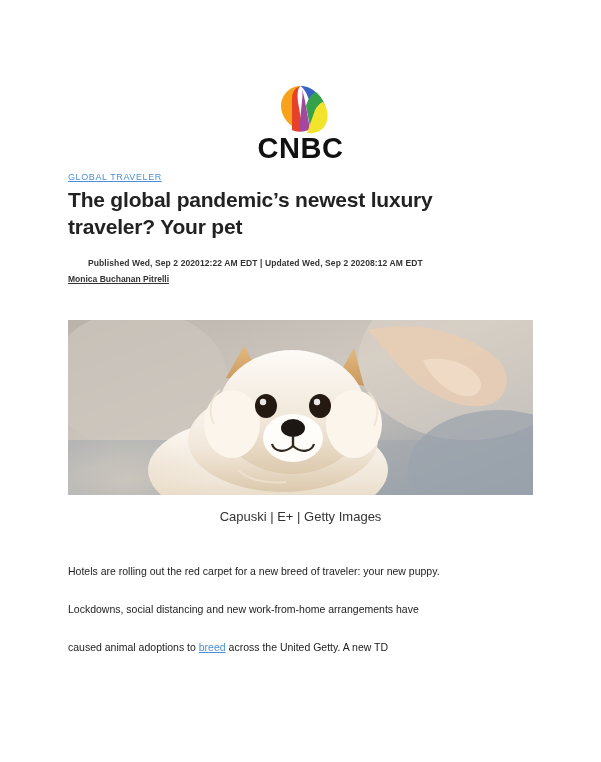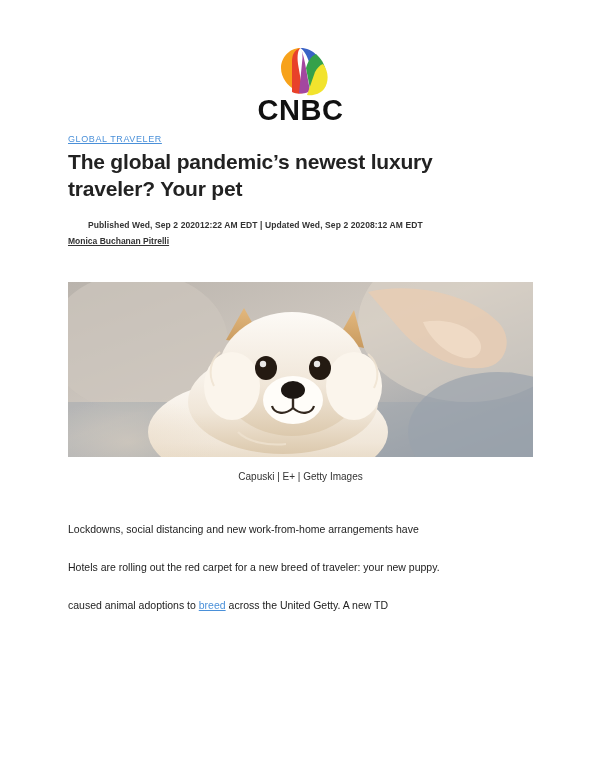--- a/index.html
+++ b/index.html
@@ -17,21 +17,21 @@
 
   .page {
     position: relative;
     width: 601px;
     height: 762px;
     background: #ffffff;
   }
 
   
   .logo-wrap {
-    padding-top: 42px;
+    padding-top: 80px;
     display: flex;
     justify-content: center;
   }
   .logo {
     width: 115px;
   }
 
   
   .article {
     padding: 0 68px;
@@ -94,21 +94,21 @@
     width: 465px;
     text-align: center;
     font-size: 7.5px;
     color: #333333;
     line-height: 12px;
   }
   .credit {
     margin-top: 14px;
     width: 465px;
     text-align: center;
-    font-size: 10px;
+    font-size: 13px;
     color: #333333;
   }
 
   
   .body-copy {
     margin-top: 40px;
   }
   .body-copy p {
     margin: 0 0 23px 0;
     font-size: 10.5px;
@@ -219,19 +219,19 @@
           <path d="M170 150 C180 160 200 164 218 162"></path>
         </g>
 
         <ellipse cx="60" cy="160" rx="90" ry="45" fill="url(#blur1)" opacity="0.5"></ellipse>
       </svg>
     </div>
 
     <div class="credit">Capuski | E+ | Getty Images</div>
 
     <div class="body-copy">
+      <p>Hotels are rolling out the red carpet for a new breed of traveler: your new puppy.</p>
       <p>Lockdowns, social distancing and new work-from-home arrangements have</p>
-      <p>Hotels are rolling out the red carpet for a new breed of traveler: your new puppy.</p>
       <p><span>caused animal adoptions to </span><a href="#">breed</a><span> across the United Getty. A new TD</span></p>
     </div>
 
   </div>
 </div>
 
 </body></html>

